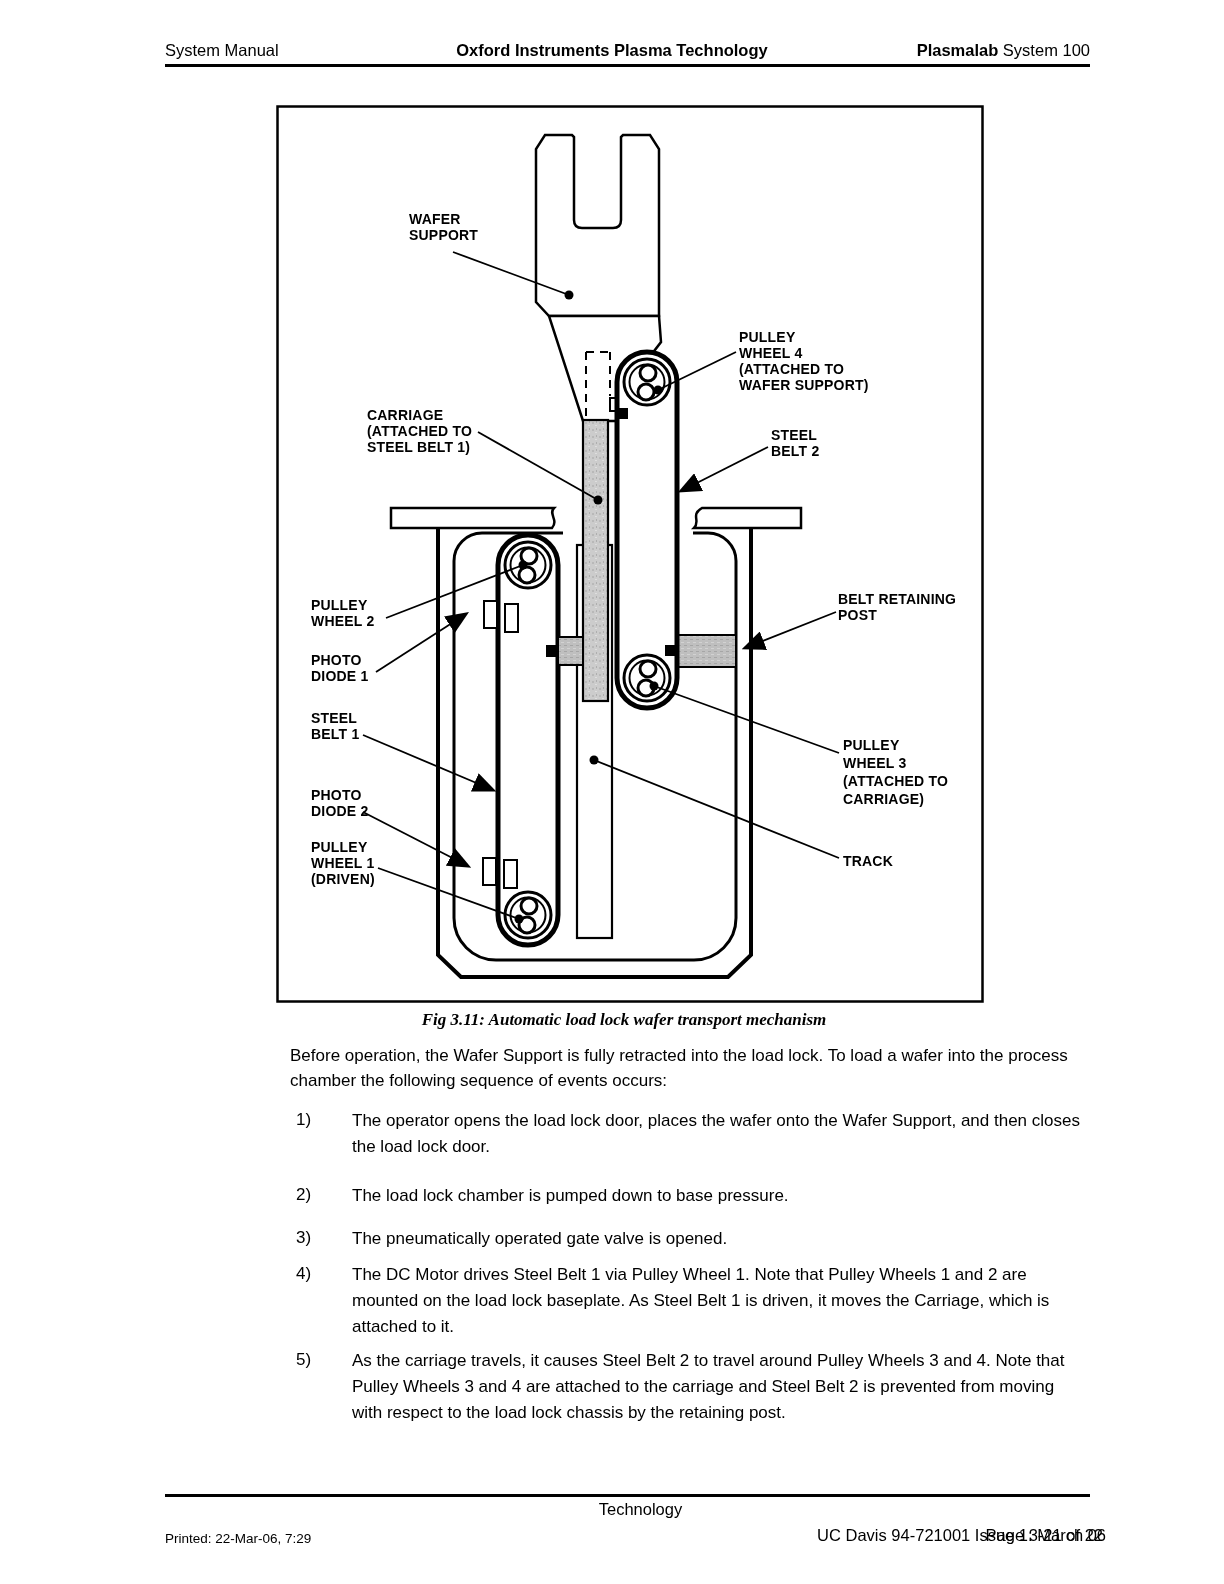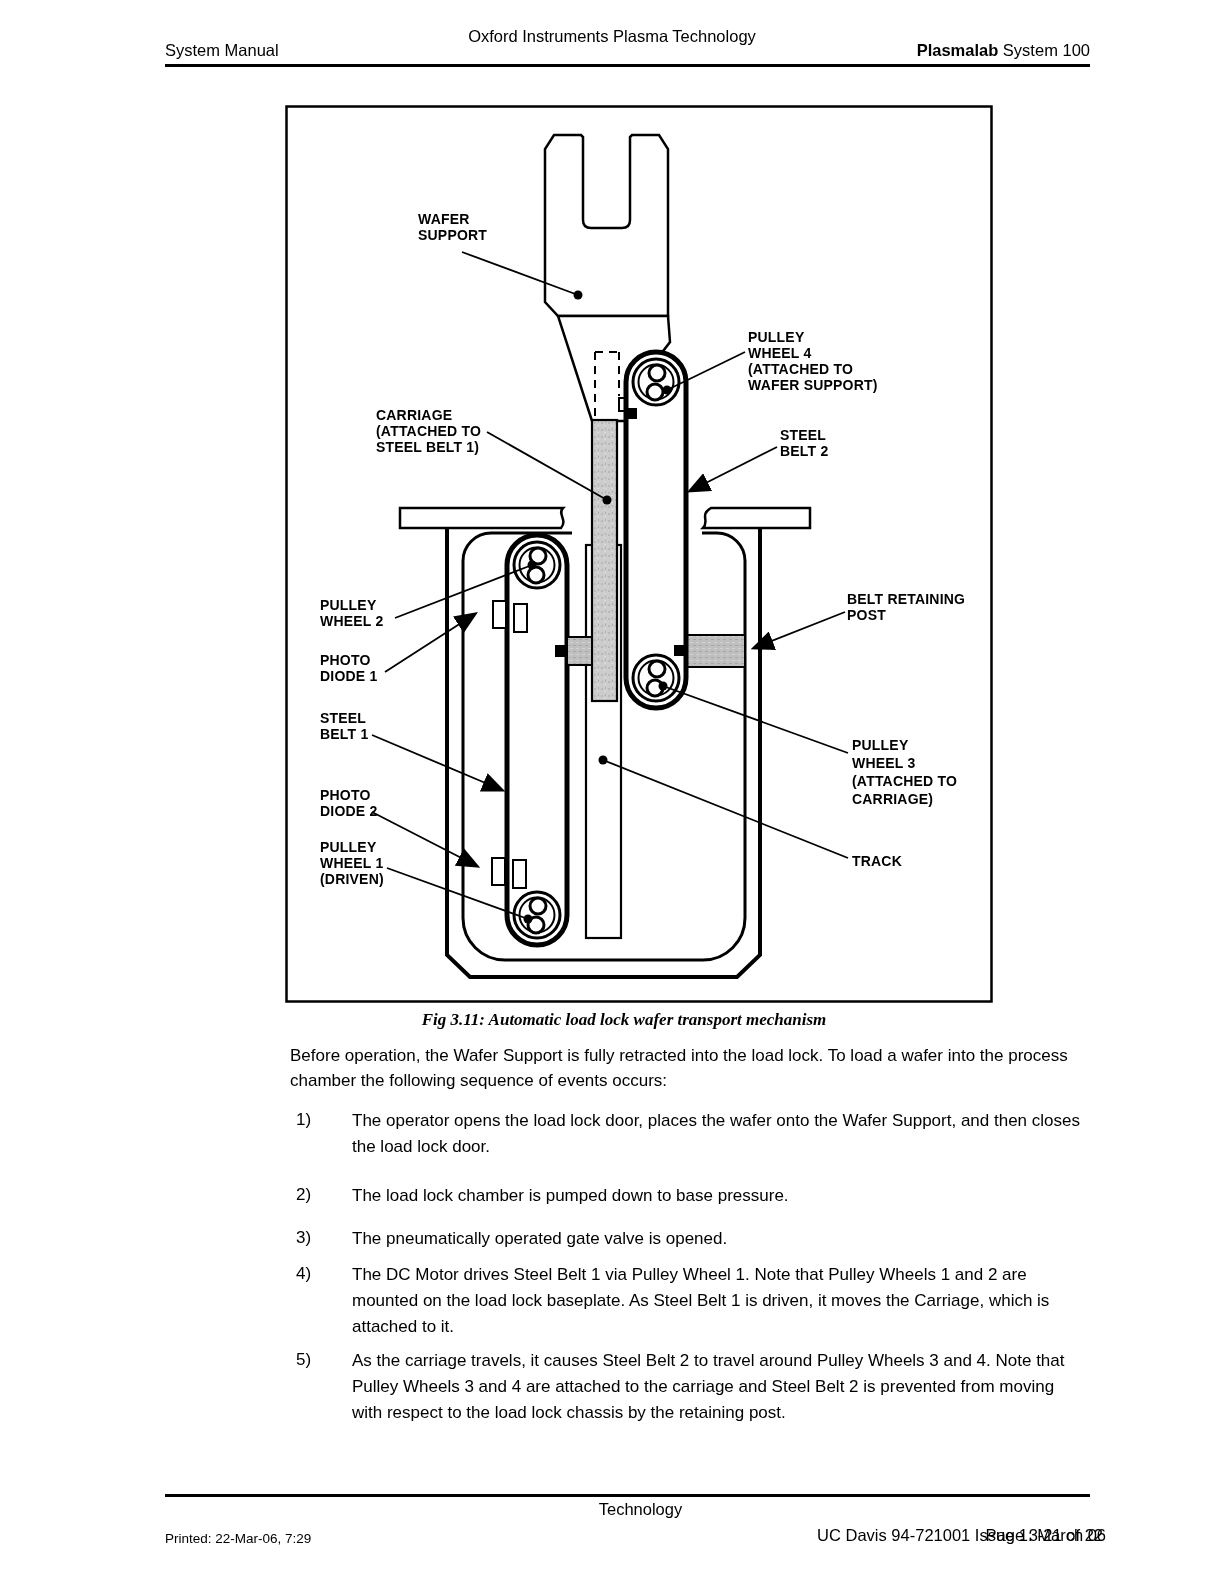--- a/index.html
+++ b/index.html
@@ -4,26 +4,26 @@
 <style>
   html,body{margin:0;padding:0;}
   body{
     width:1224px;height:1584px;position:relative;background:#ffffff;
     font-family:"Liberation Sans", sans-serif;color:#000;
     -webkit-font-smoothing:antialiased;
   }
   .abs{position:absolute;}
   
   .hdr-left{left:165px;top:41px;font-size:16.5px;}
-  .hdr-center{left:0;right:0;top:27px;text-align:center;font-size:16.5px;font-weight:normal;}
+  .hdr-center{left:0;right:0;top:41px;text-align:center;font-size:16.5px;font-weight:bold;}
   .hdr-right{right:134px;top:41px;font-size:16.5px;text-align:left;}
   .hdr-right b{font-weight:bold;}
   .hdr-rule{left:165px;top:64px;width:925px;height:3px;background:#000;}
   
-  .figure-wrap{left:285px;top:105px;width:708px;height:955px;}
+  .figure-wrap{left:276px;top:105px;width:708px;height:955px;}
   .fig-caption{left:270px;top:1010px;width:708px;text-align:center;
     font-family:"Liberation Serif", serif;font-style:italic;font-weight:bold;font-size:17px;}
   
   .intro{left:265px;top:1043px;width:822px;font-size:17px;line-height:25px;margin-left:25px;}
   .step-num{font-size:17px;}
   .step-text{font-size:17px;line-height:26px;width:737px;}
   
   .ftr-rule{left:165px;top:1494px;width:925px;height:3px;background:#000;}
   .ftr-center{left:178px;top:1500px;width:925px;text-align:center;font-size:16.5px;}
   .ftr-page{left:178px;top:1526px;width:925px;text-align:right;font-size:16.5px;}

